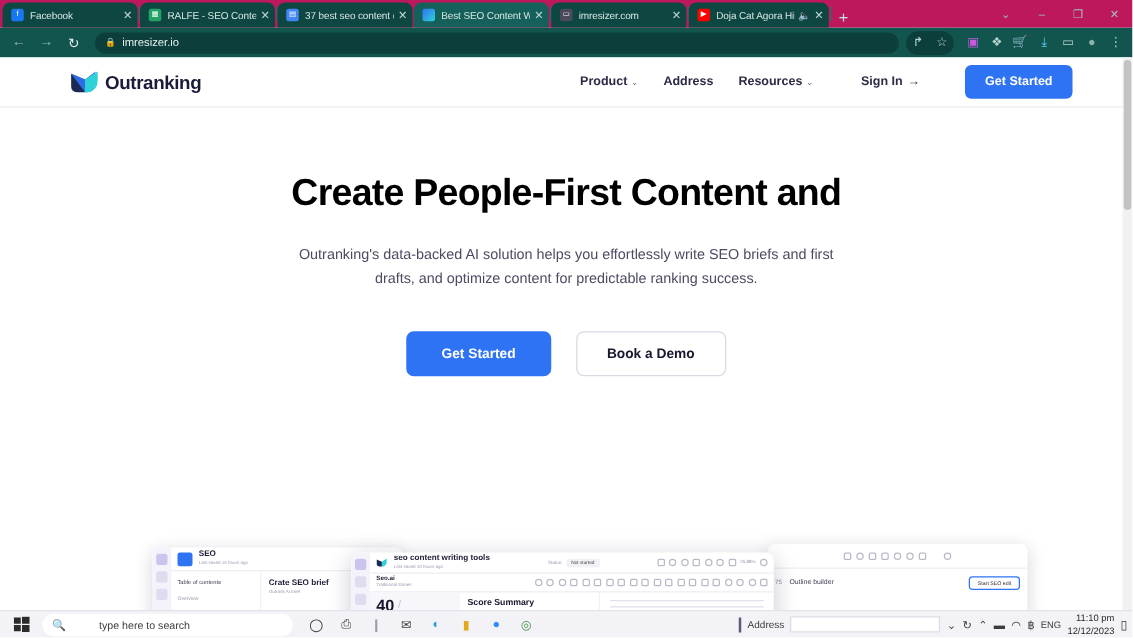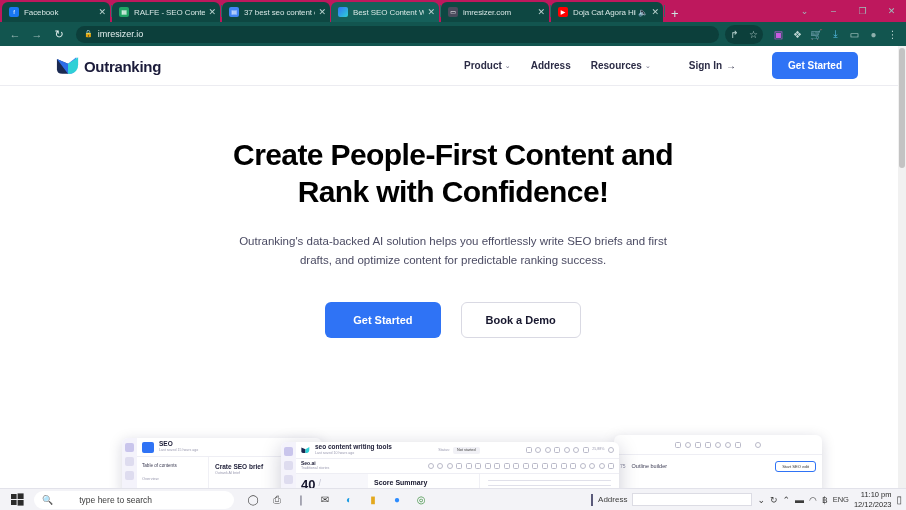--- a/index.html
+++ b/index.html
@@ -342,21 +342,20 @@
           <span>Sign In</span>
           <span>→</span>
         </div>
         <button class="btn-primary">Get Started</button>
       </div>
     </div>
 
     <div class="hero">
       <h1>
         <span>Create People-First Content and</span><br>
-        <span>Rank with Confidence!</span>
       </h1>
       <p>
         <span>Outranking's data-backed AI solution helps you effortlessly write SEO briefs and</span>
         <span>first drafts, and optimize content for predictable ranking success.</span>
       </p>
       <div class="cta-row">
         <button class="cta-primary">Get Started</button>
         <button class="cta-secondary">Book a Demo</button>
       </div>
     </div>

